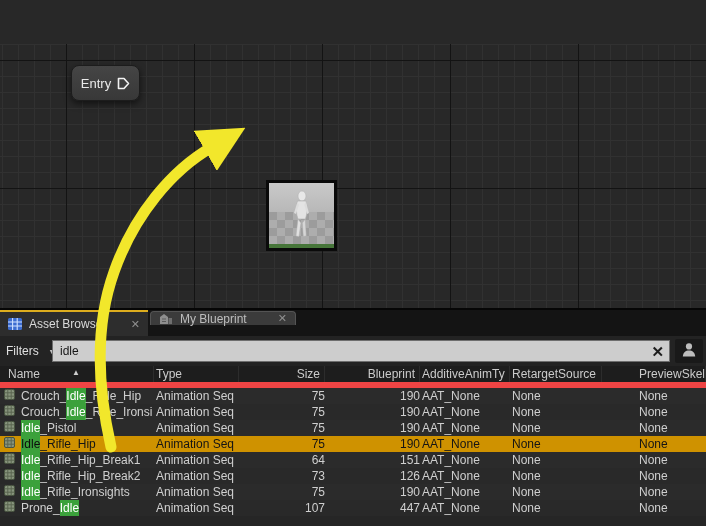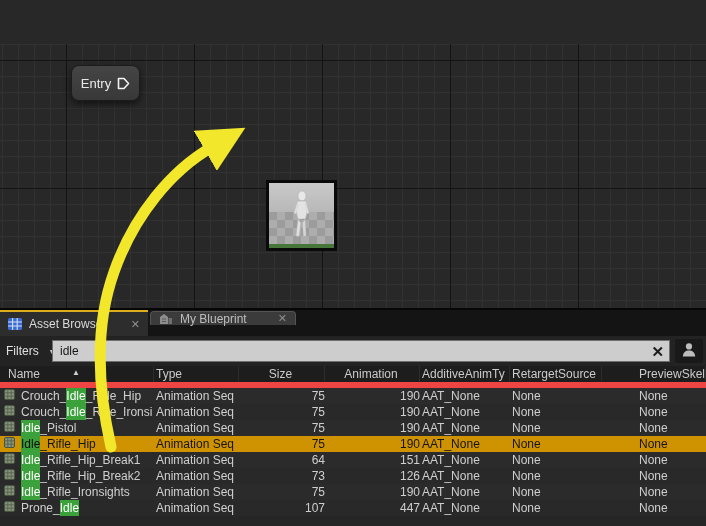--- a/index.html
+++ b/index.html
@@ -67,21 +67,21 @@
   .clear-x { position:absolute; right:5px; top:1px; color:#1c1c1c; font-size:15px; font-weight:bold; line-height:20px; }
   .person-btn { position:absolute; right:3px; top:3px; width:28px; height:24px; background:#191919; border-radius:2px; display:flex; align-items:center; justify-content:center; }
 
   
   .thead { display:flex; height:22px; background:#1d1d1d; border-bottom:6px solid #ef4444; color:#cbcbcb; font-size:12px; }
   .hcell { display:flex; align-items:center; padding-left:2px; border-right:1px solid rgba(255,255,255,.07); overflow:hidden; white-space:nowrap; position:relative; }
   .hcell.c0 { padding-left:8px; }
   .hcell .sort { position:absolute; left:72px; top:2px; font-size:8px; color:#cfcfcf; }
   .c0 { width:154px; } .c1 { width:85px; } .c2 { width:86px; } .c3 { width:95px; }
   .c4 { width:90px; } .c5 { width:92px; } .c6 { flex:1;margin-left:35px; }
-  .hcell.c2, .hcell.c3 { justify-content:center; padding-right:4px; }
+  .hcell.c2, .hcell.c3 { justify-content:flex-end; padding-right:4px; }
 
   .tbody { background:#262626; }
   .trow { display:flex; height:16px; line-height:16px; font-size:12px; color:#cfcfcf; background:#2b2b2b; }
   .trow.alt { background:#292929; }
   .trow.sel { background:#cf9200; color:#141414; }
   .trow > div { overflow:hidden; white-space:nowrap; }
   .cell-name { display:flex; align-items:center; }
   .row-icon { margin:0 6px 0 4px; flex:0 0 auto; }
   .nh { background:#3ba13b; color:#ffffff; }
   .trow.sel .nh { color:#0d0d0d; }
@@ -178,21 +178,21 @@
         <span>Name</span>
         <span class="sort">▲</span>
       </div>
       <div class="hcell c1">
         <span>Type</span>
       </div>
       <div class="hcell c2">
         <span>Size</span>
       </div>
       <div class="hcell c3">
-        <span>Animation</span>
+        <span>Blueprint</span>
       </div>
       <div class="hcell c4">
         <span>AdditiveAnimTy</span>
       </div>
       <div class="hcell c5">
         <span>RetargetSource</span>
       </div>
       <div class="hcell c6">
         <span>PreviewSkeletall</span>
       </div>

